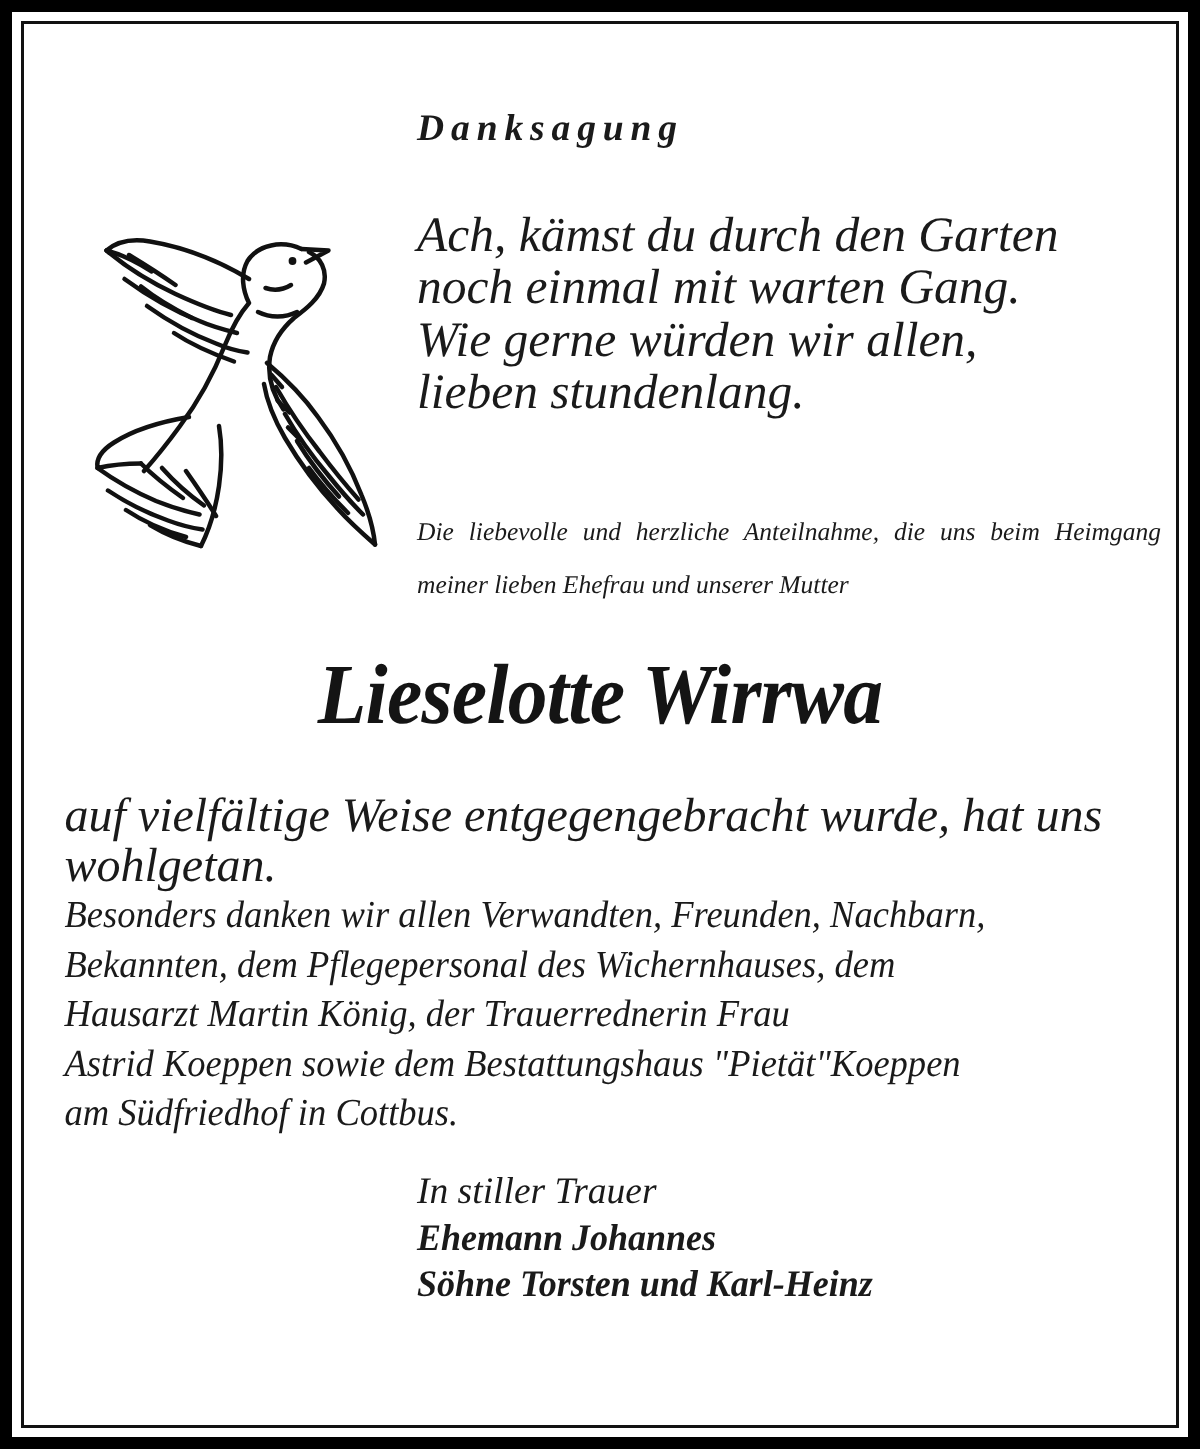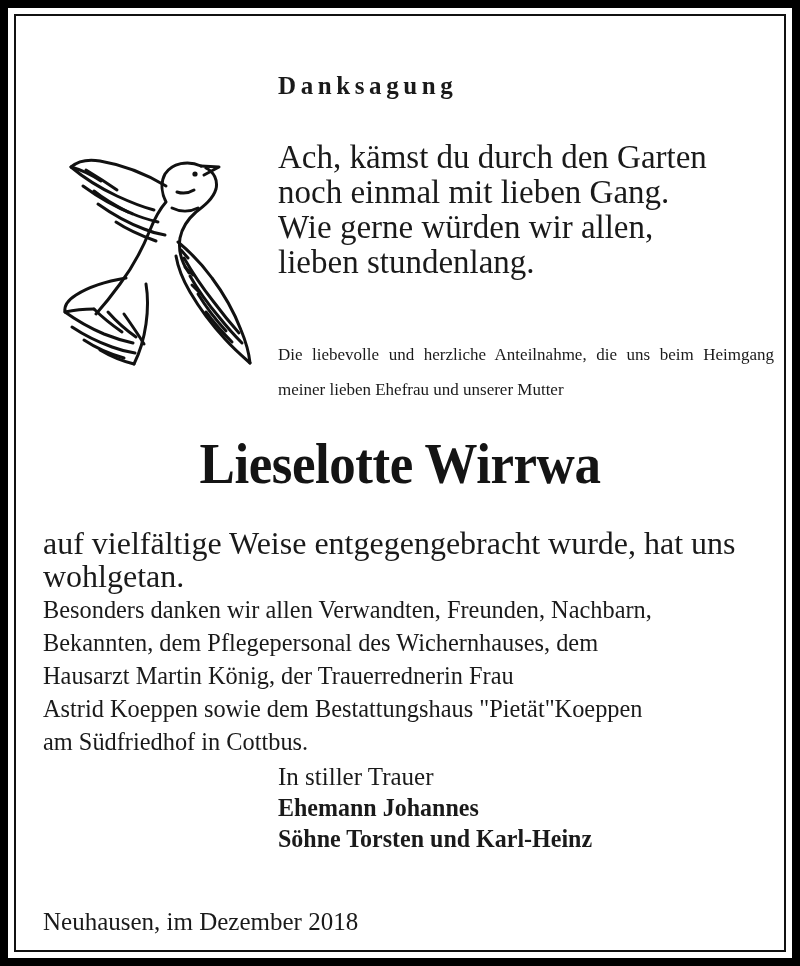--- a/index.html
+++ b/index.html
@@ -43,20 +43,21 @@
   }
 
   .content {
     position: absolute;
     left: 0;
     top: 0;
     right: 0;
     bottom: 0;
     box-sizing: border-box;
     padding: 0;
+    font-style: italic;
   }
 
   
   .heading {
     position: absolute;
     left: 262px;
     top: 56px;
     font-size: 25px;
     font-weight: bold;
     letter-spacing: 4.6px;
@@ -134,21 +135,21 @@
     line-height: 33px;
     transform: scaleX(0.955);
     transform-origin: 0 0;
   }
   .body-rest div { white-space: nowrap; }
 
   
   .signature {
     position: absolute;
     left: 262px;
-    top: 745px;
+    top: 763px;
     font-size: 25px;
     line-height: 31px;
   }
   .signature .line { white-space: nowrap; }
   .signature .bold {
     font-weight: bold;
     transform: scaleX(0.96);
     transform-origin: 0 50%;
   }
 
@@ -228,21 +229,21 @@
           <path d="M168,178 C176,189 185,199 194,208"></path>
 
           <path d="M143,116 L150,124"></path>
           <path d="M147,133 L155,141"></path>
           <path d="M154,151 L162,159"></path>
         </svg>
       </div>
 
       <div class="poem">
         <div>Ach, kämst du durch den Garten</div>
-        <div>noch einmal mit lieben Gang.</div>
+        <div>noch einmal mit warten Gang.</div>
         <div>Wie gerne würden wir allen,</div>
         <div>lieben stundenlang.</div>
       </div>
 
       <div class="intro">Die liebevolle und herzliche Anteilnahme, die uns beim Heimgang meiner lieben Ehefrau und unserer Mutter</div>
 
       <div class="name">Lieselotte Wirrwa</div>
 
       <div class="body-top">
         <div>auf vielfältige Weise entgegengebracht wurde, hat uns</div>
@@ -256,17 +257,16 @@
         <div>Astrid Koeppen sowie dem Bestattungshaus "Pietät"Koeppen</div>
         <div>am Südfriedhof in Cottbus.</div>
       </div>
 
       <div class="signature">
         <div class="line">In stiller Trauer</div>
         <div class="line bold">Ehemann Johannes</div>
         <div class="line bold">Söhne Torsten und Karl-Heinz</div>
       </div>
 
-      <div class="footer">Neuhausen, im Dezember 2018</div>
 
     </div>
   </div>
 </div>
 
 </body></html>

